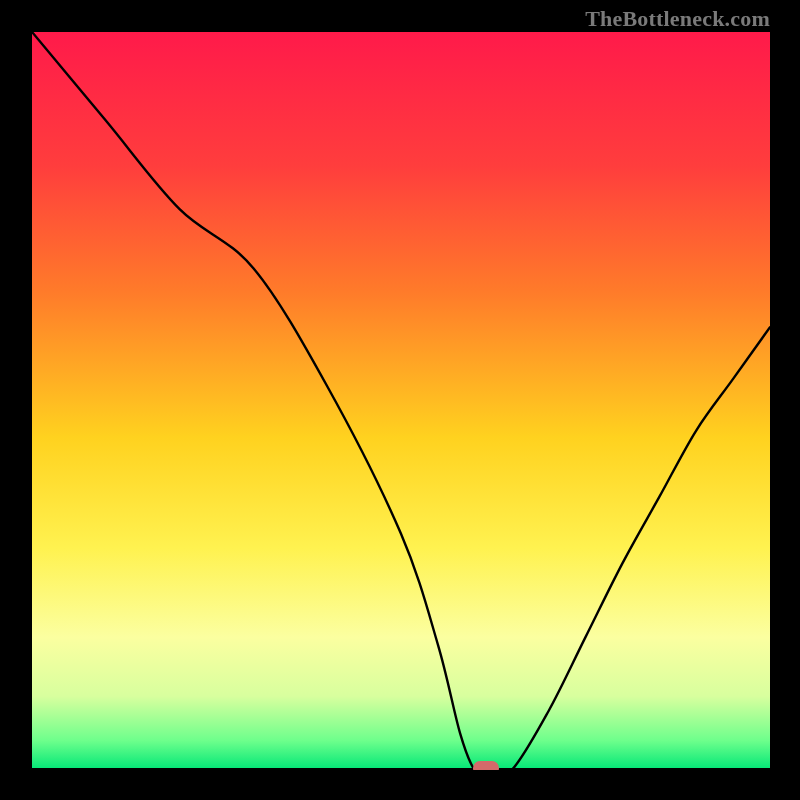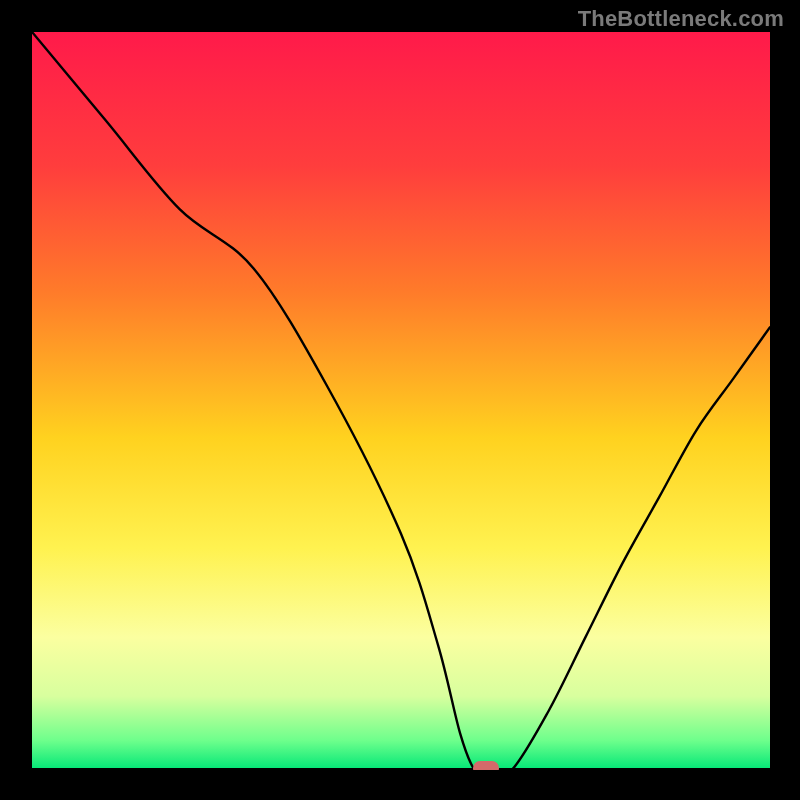--- a/index.html
+++ b/index.html
@@ -20,22 +20,22 @@
     position: absolute;
     left: 32px;
     top: 32px;
     width: 738px;
     height: 738px;
     overflow: hidden;
   }
   .watermark {
     position: absolute;
     top: 6px;
-    right: 16px;
-    font-family: Liberation Sans, sans-serif;
+    right: 30px;
+    font-family: Liberation Serif, serif;
     font-size: 22px;
     font-weight: 600;
     color: #7a7a7a;
     letter-spacing: 0.2px;
   }
   .marker {
     position: absolute;
     width: 26px;
     height: 14px;
     border-radius: 7px;

